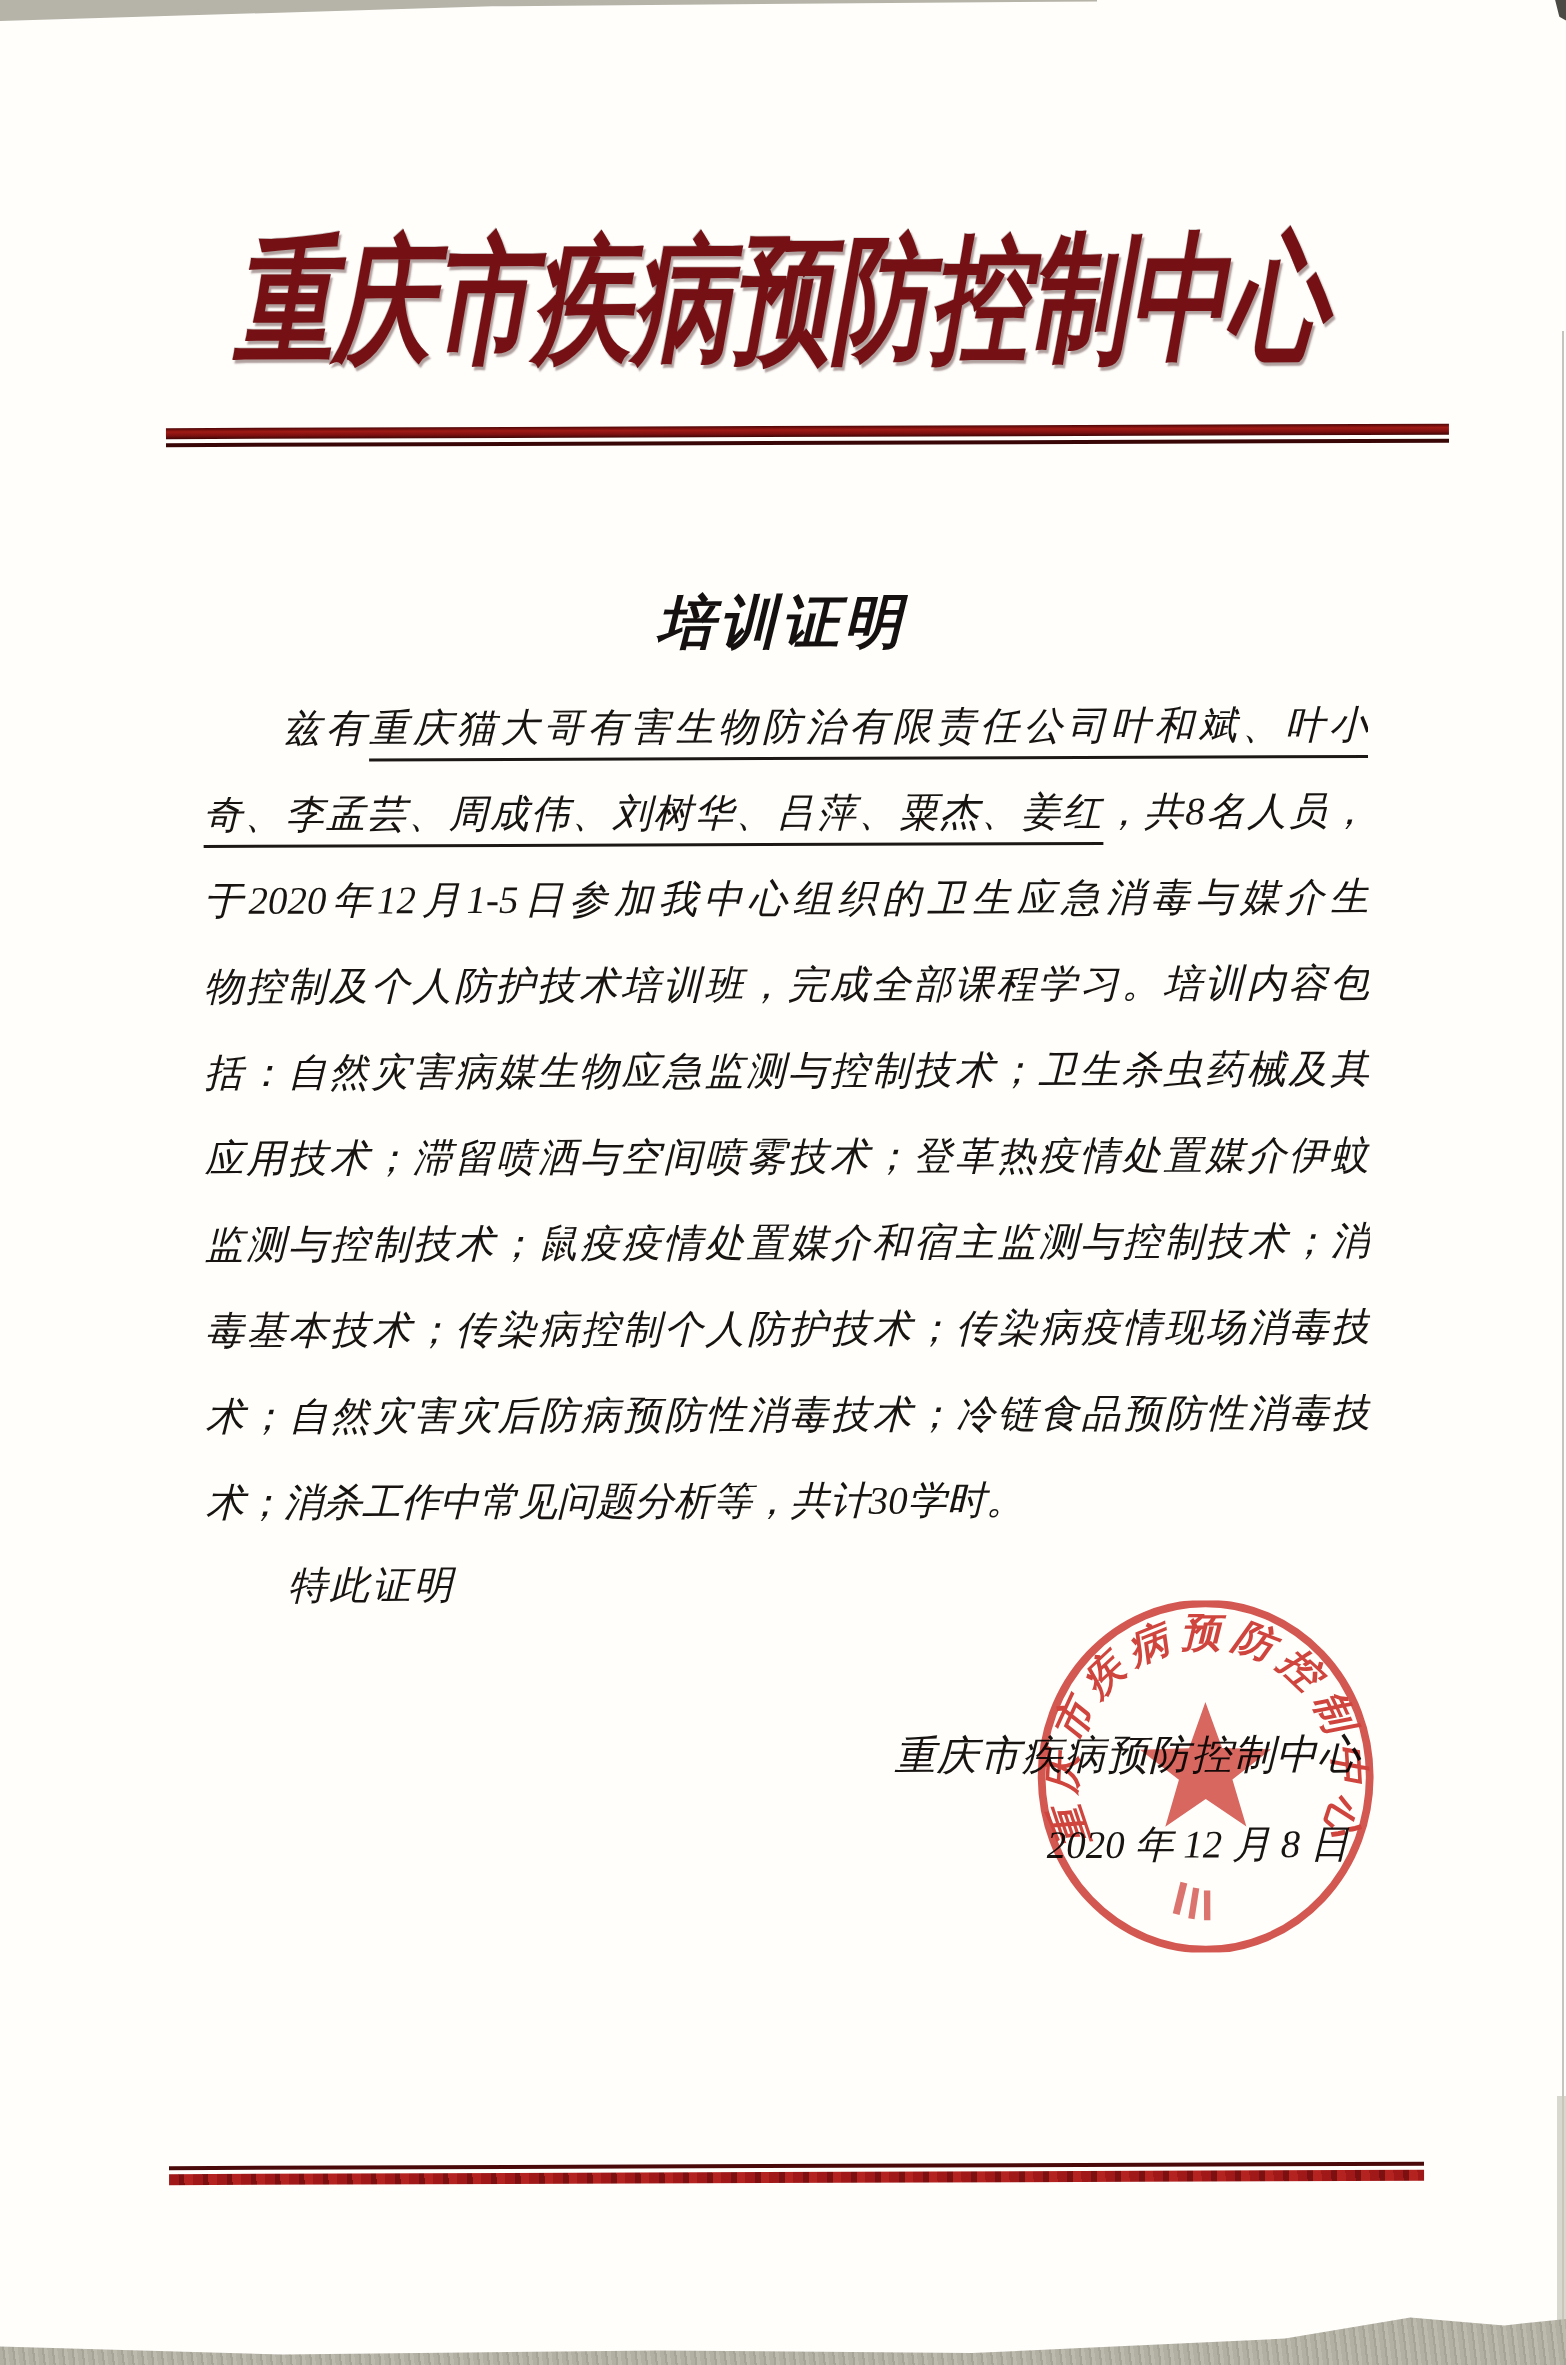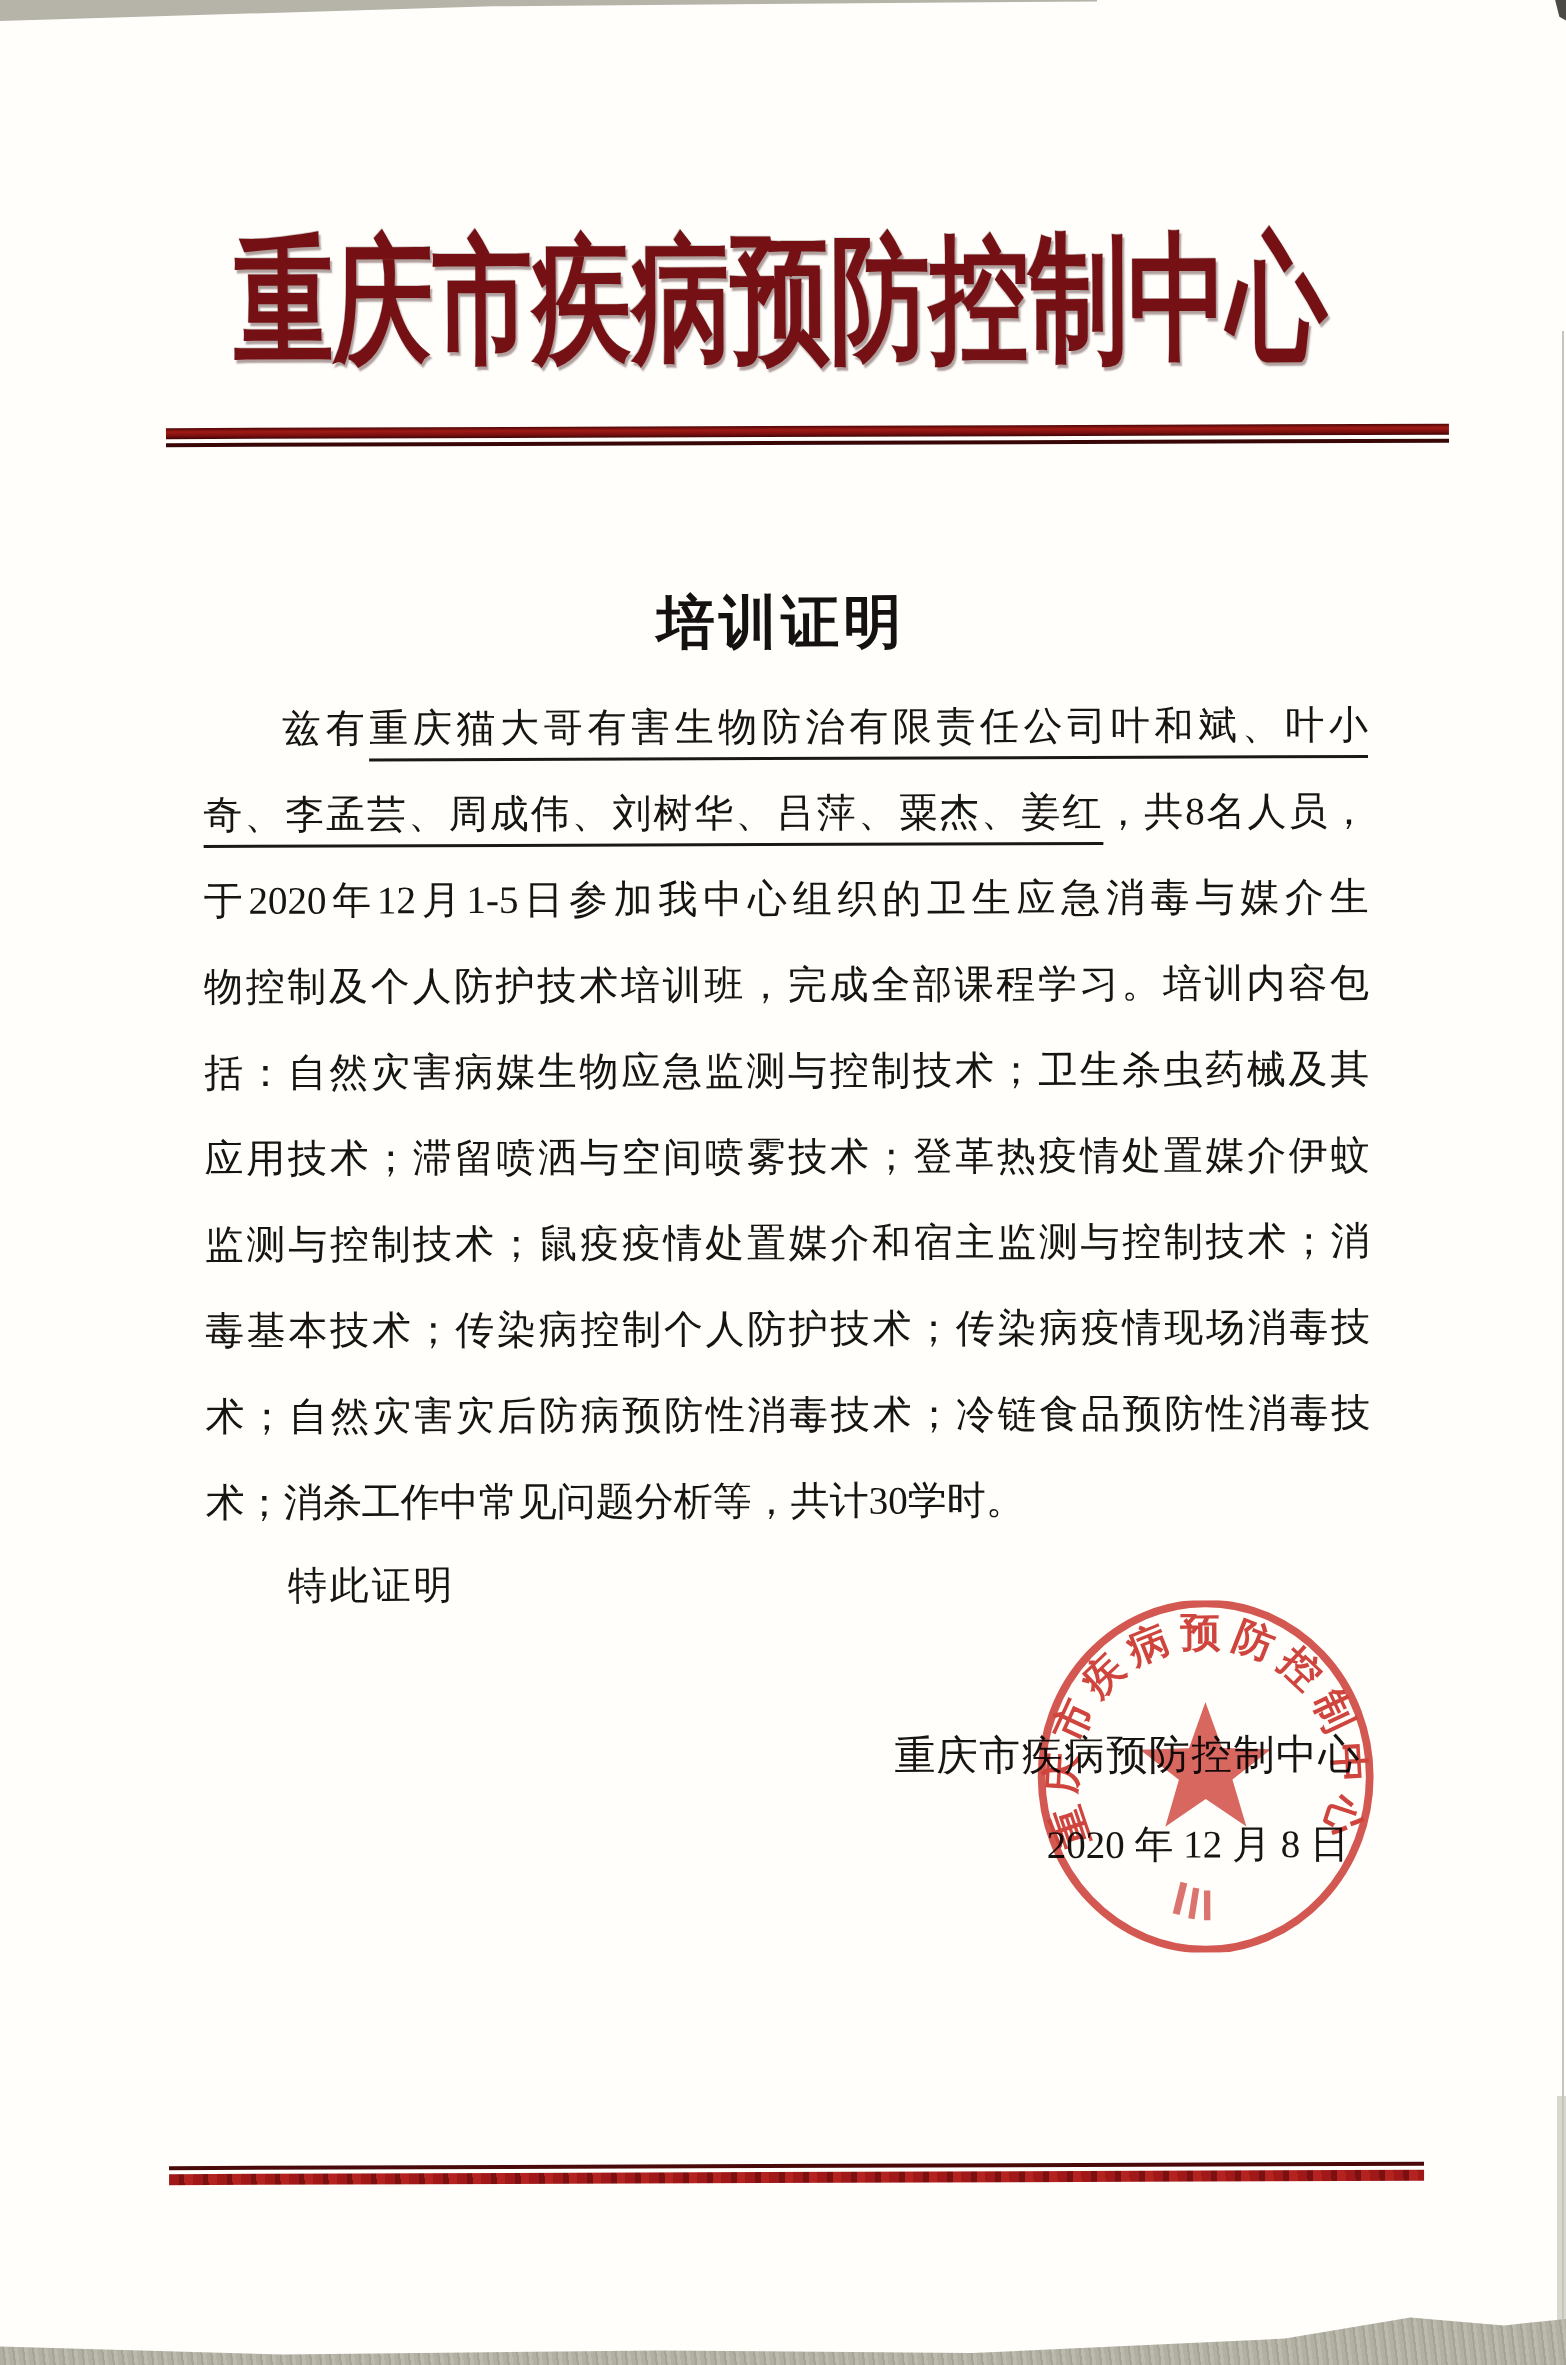--- a/index.html
+++ b/index.html
@@ -1,17 +1,17 @@
 <!DOCTYPE html>
 <html style="font-size:11.3px"><head>
 <meta charset="utf-8">
 <style>
   html,body{margin:0;padding:0;background:#9a988d;}
   .screen{position:relative;width:1567px;height:2366px;background:#fffefb;overflow:hidden;
-          font-family:"Liberation Serif","DejaVu Serif",serif;color:#171412;}
+          font-family:"Liberation Serif","DejaVu Serif",serif;color:#171412;font-style:italic;}
   .tilt{position:absolute;inset:0;transform:rotate(-0.2deg);transform-origin:50% 55%;}
 
   
   .letterhead{position:absolute;top:211px;left:50%;transform:translateX(-50%) scaleX(0.72);
               white-space:nowrap;font-size:138px;line-height:1.3;font-weight:700;color:#751114;
               text-shadow:2.8px 3.5px 2.1px rgba(46,4,4,.38), -0.7px -0.7px 0 rgba(30,0,0,.25);}
   .rule-top-thick{position:absolute;left:169px;top:426px;width:1283px;height:10.5px;
               background:linear-gradient(180deg,#4d0707 0%,#a01a15 35%,#7c1010 70%,#3f0505 100%);}
   .rule-top-thin{position:absolute;left:169px;top:441px;width:1283px;height:3.5px;background:#3a0707;}
 

